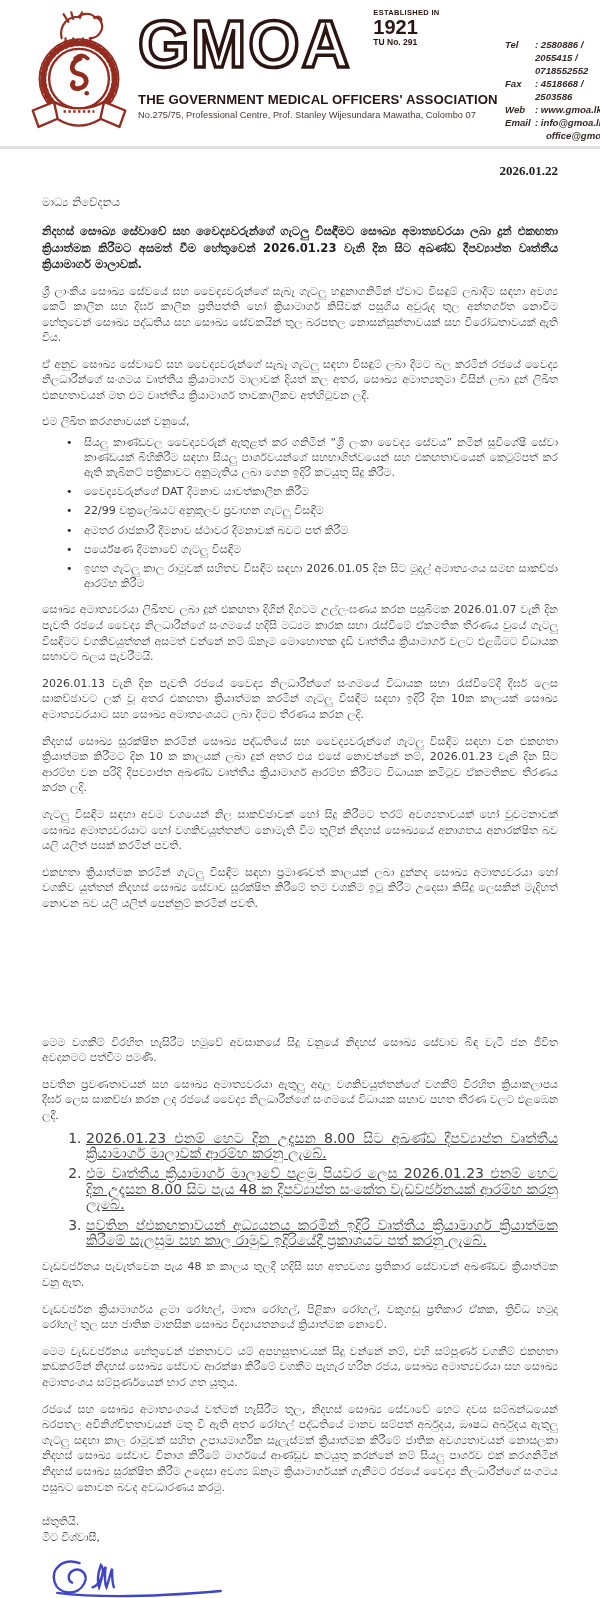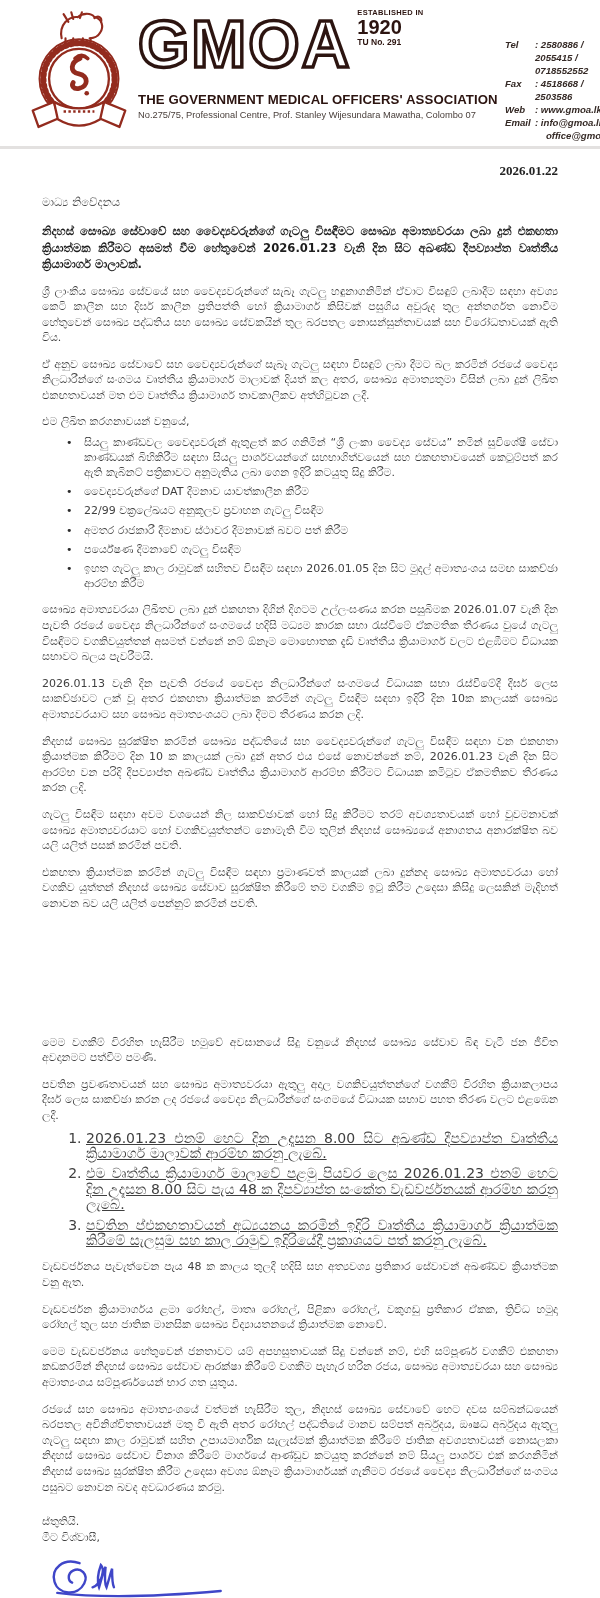--- a/index.html
+++ b/index.html
@@ -13,21 +13,21 @@
   .letterhead { display:flex; padding:8px 8px 0 26px; }
   .crest { width:106px; height:128px; flex:0 0 auto; }
   .head-center { margin-left:6px; width:365px; flex:0 0 auto; }
   .wordmark-row { display:flex; align-items:flex-start; height:82px; }
   .wordmark {
     font-family:"Liberation Sans", sans-serif; font-weight:bold;
     font-size:66px; line-height:72px; letter-spacing:2px;
     color:#ffffff; -webkit-text-stroke:3.5px #2c1410;
     text-stroke:3.5px #2c1410; transform:scaleY(1.02);
   }
-  .est-block { margin-left:6px; margin-bottom:10px; color:#2c1410;
+  .est-block { margin-left:22px; margin-bottom:10px; color:#2c1410;
     font-family:"Liberation Sans", sans-serif; }
   .est-label { font-size:7.5px; font-weight:bold; letter-spacing:.3px; }
   .est-year { font-size:20px; font-weight:bold; line-height:20px; }
   .tu-no { font-size:8.5px; font-weight:bold; }
   .org-name { font-family:"Liberation Sans", sans-serif; font-weight:bold;
     font-size:13.2px; color:#2c1410; letter-spacing:.1px; margin-top:2px; }
   .address { font-family:"Liberation Sans", sans-serif; font-size:9.3px;
     color:#4a403c; margin-top:3px; }
   .head-contact { margin-left:2px; margin-top:30px; flex:1 1 auto;
     font-family:"Liberation Sans", sans-serif; font-style:italic; font-weight:bold;
@@ -87,21 +87,21 @@
         <path d="M29,95 C45,104 65,104 81,95 L77,113 C62,122 48,122 33,113 Z"></path>
       </g>
       <path d="M39,105 h32" stroke="#932b1e" stroke-width="2.4" stroke-dasharray="2.5 2.5" fill="none"></path>
     </svg>
 
     <div class="head-center">
       <div class="wordmark-row">
         <div class="wordmark">GMOA</div>
         <div class="est-block">
           <div class="est-label">ESTABLISHED IN</div>
-          <div class="est-year">1920</div>
+          <div class="est-year">1921</div>
           <div class="tu-no">TU No. 291</div>
         </div>
       </div>
       <div class="org-name">THE GOVERNMENT MEDICAL OFFICERS' ASSOCIATION</div>
       <div class="address">No.275/75, Professional Centre, Prof. Stanley Wijesundara Mawatha, Colombo 07</div>
     </div>
 
     <div class="head-contact">
       <div class="contact-row">
           <span class="contact-label">Tel</span>

